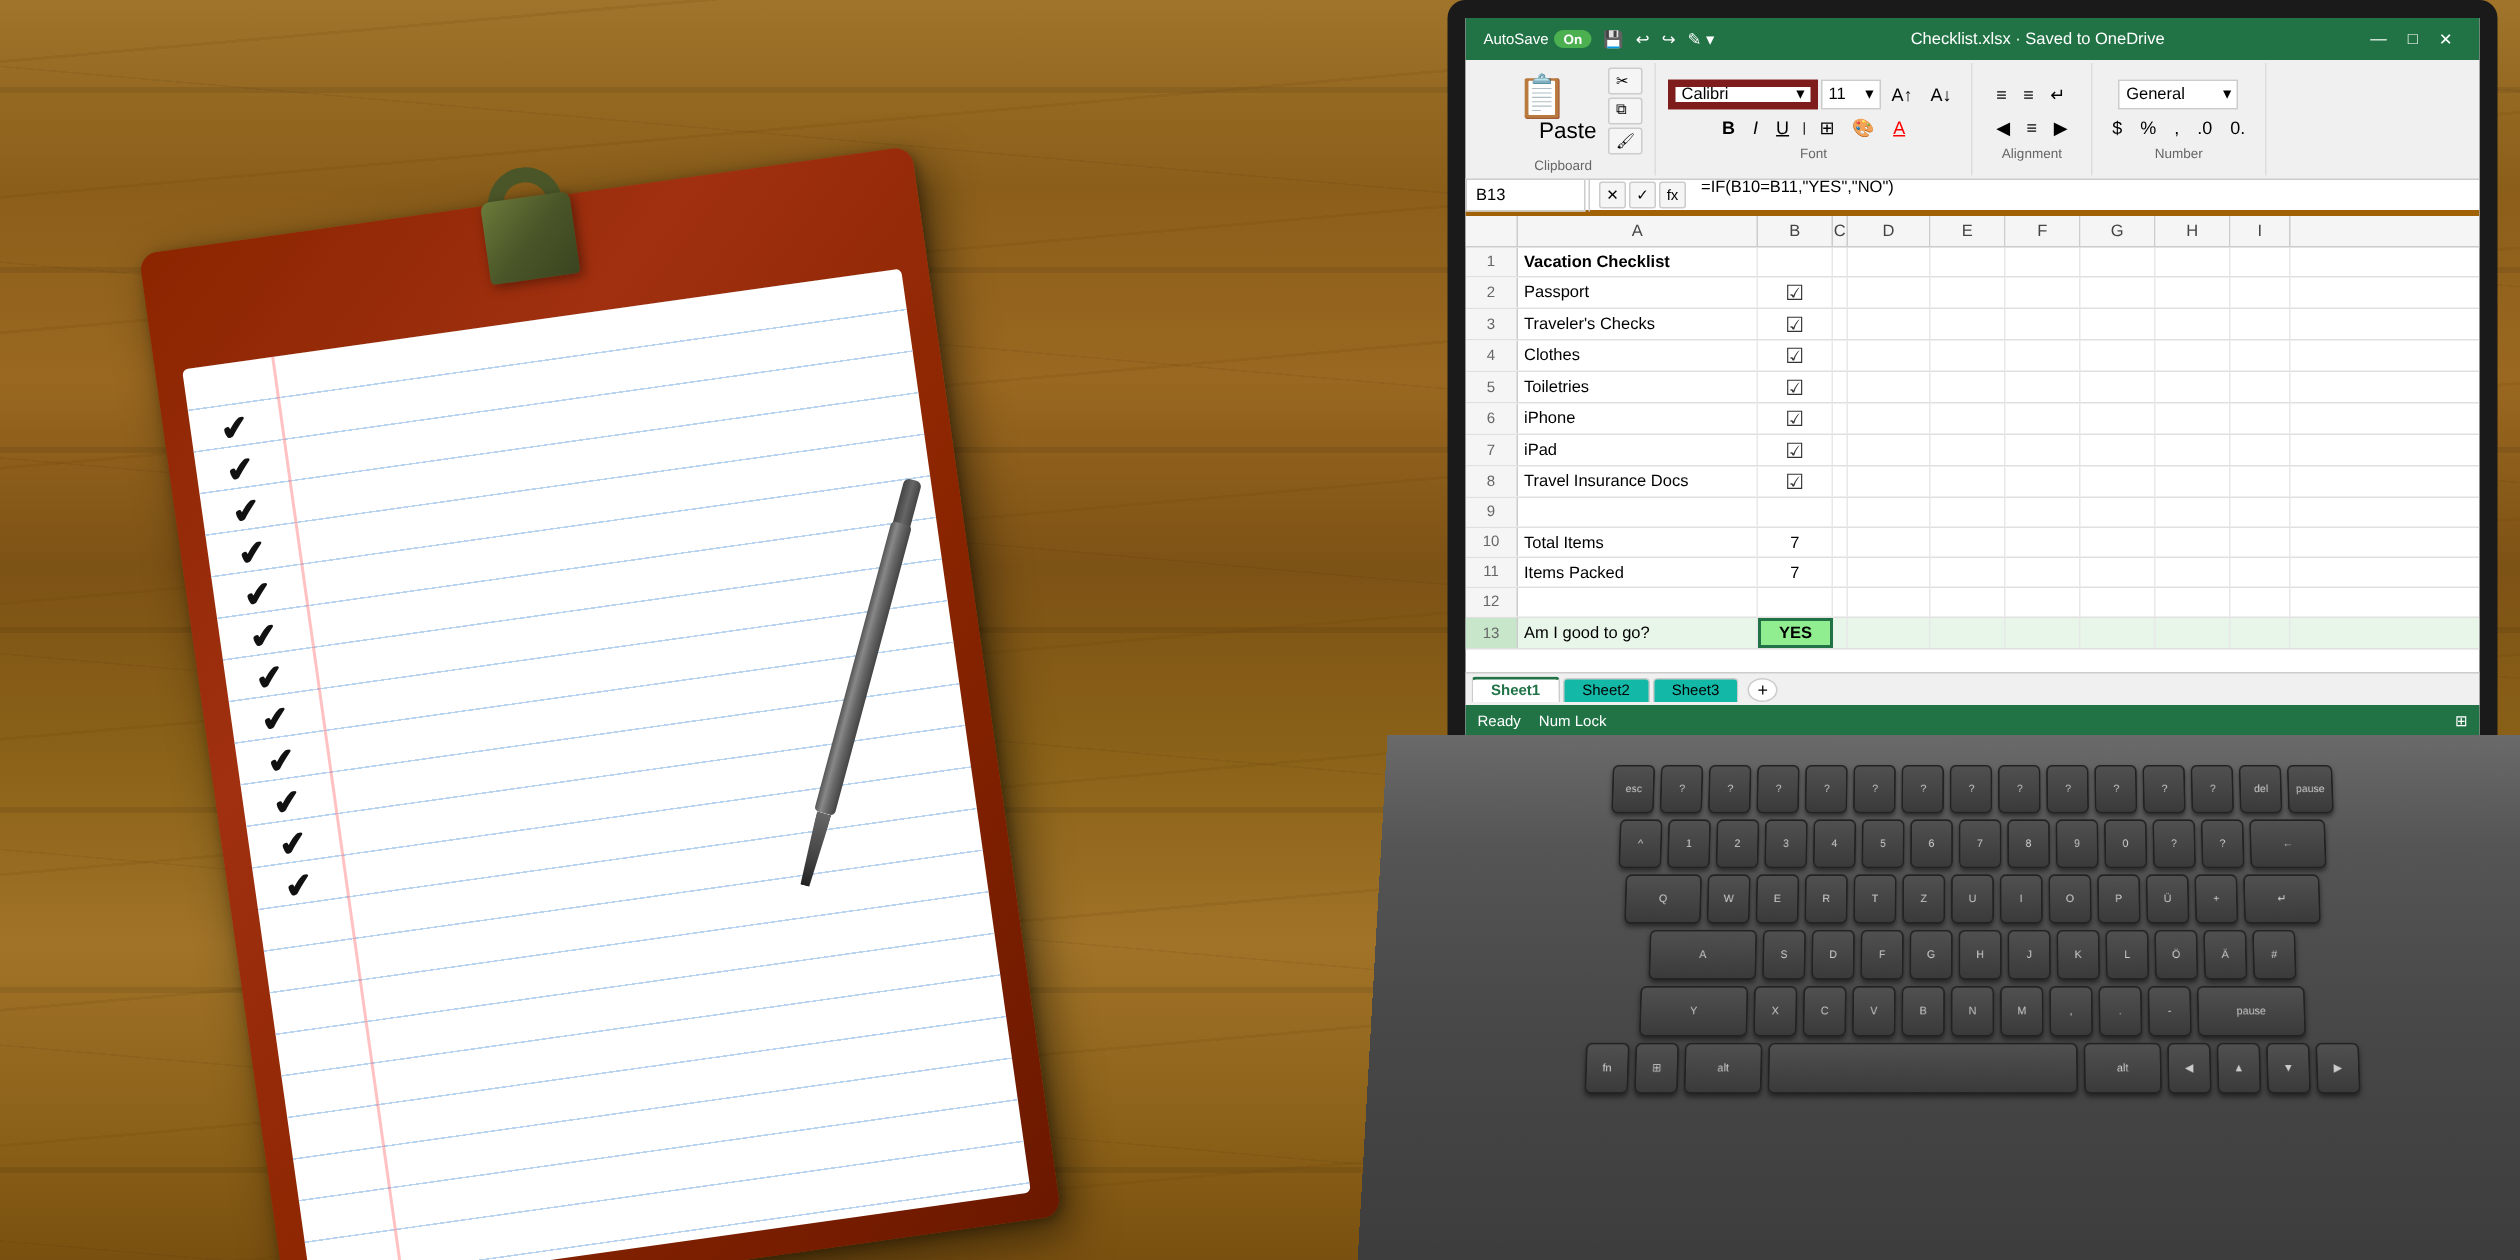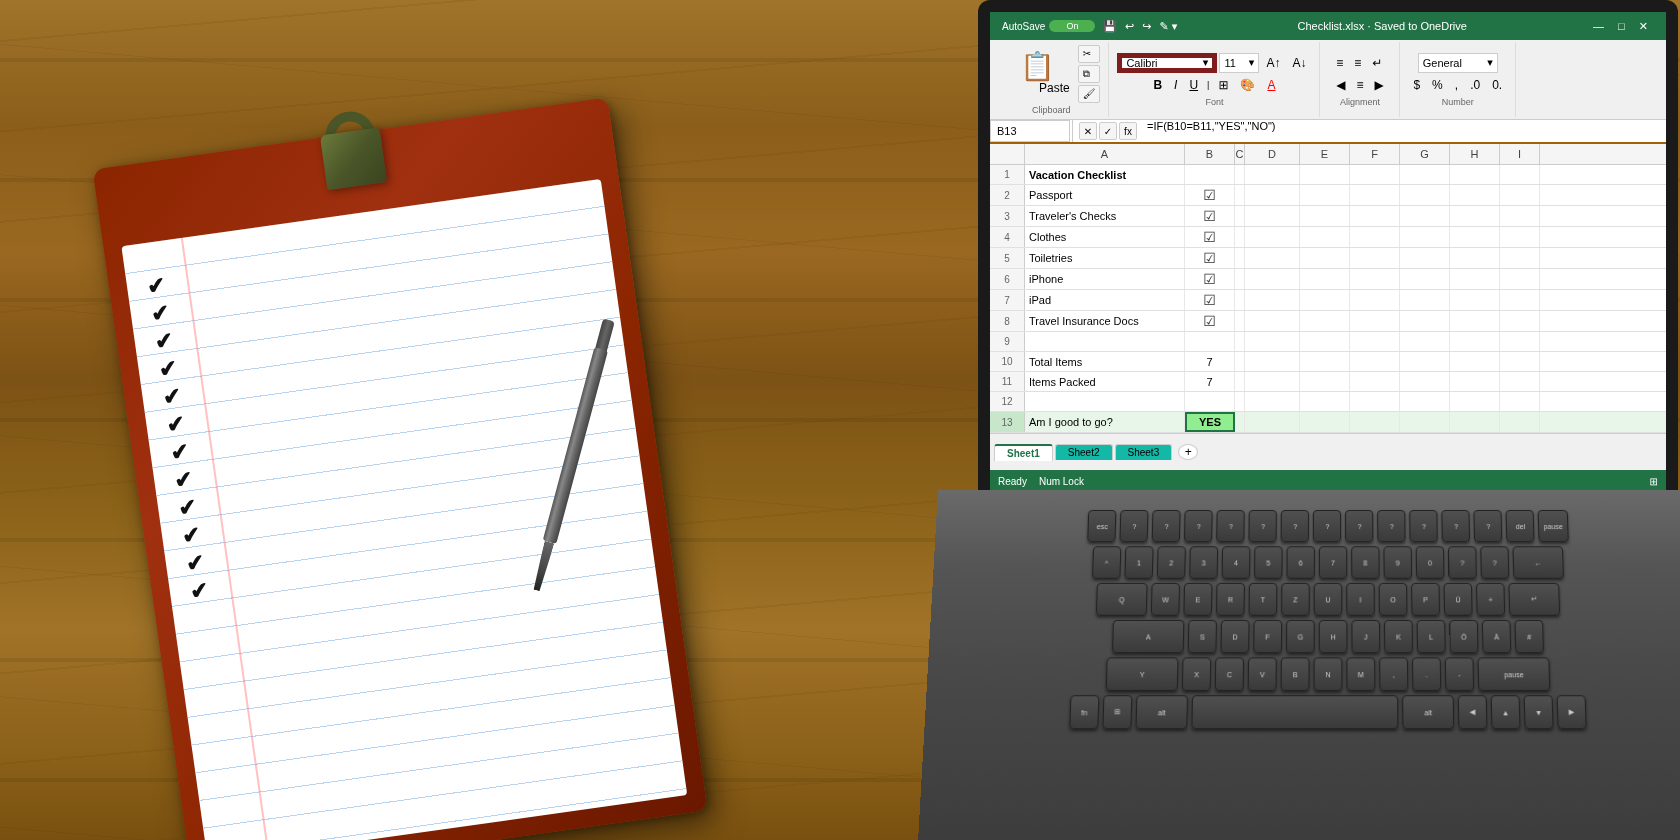--- a/index.html
+++ b/index.html
@@ -214,21 +214,21 @@
       left: 3px;
       width: 12px;
       height: 35px;
       background: linear-gradient(90deg, #444 0%, #666 50%, #444 100%);
       border-radius: 4px 4px 0 0;
     }
 
     
     .laptop {
       position: absolute;
-      right: 2px;
+      right: 15px;
       top: 0;
       width: 800px;
       height: 840px;
     }
 
     
     .laptop-screen-container {
       position: absolute;
       top: 0;
       right: 0;
@@ -328,23 +328,23 @@
     .autosave-area {
       display: flex;
       align-items: center;
       gap: 4px;
       font-size: 10px;
     }
 
     .autosave-toggle {
       background: #4caf50;
       border-radius: 8px;
-      padding: 1px 17px;
+      padding: 1px 6px;
       font-size: 9px;
-      font-weight: normal;
+      font-weight: bold;
     }
 
     .titlebar-center {
       font-size: 11px;
     }
 
     .window-controls {
       display: flex;
       gap: 2px;
     }
@@ -401,21 +401,21 @@
       font-size: 9px;
       color: #666;
       margin-top: 2px;
     }
 
     
     .excel-formula-bar {
       display: flex;
       align-items: center;
       height: 24px;
-      border-bottom: 2px solid #a16207;
+      border-bottom: 4px solid #a16207;
       background: white;
       flex-shrink: 0;
     }
 
     .cell-ref-box {
       width: 80px;
       height: 22px;
       border: 1px solid #ccc;
       display: flex;
       align-items: center;
@@ -565,21 +565,21 @@
       font-weight: bold;
       color: #000;
     }
 
     
     .excel-sheet-tabs {
       display: flex;
       align-items: center;
       background: #f0f0f0;
       border-top: 1px solid #ccc;
-      height: 37px;
+      height: 22px;
       padding: 0 4px;
       flex-shrink: 0;
     }
 
     .sheet-tab {
       padding: 2px 12px;
       font-size: 10px;
       border: 1px solid #ccc;
       background: #14b8a6;
       cursor: pointer;
@@ -806,21 +806,21 @@
           </div>
         </div>
 
 
         <div class="excel-ribbon">
 
           <div class="ribbon-group">
             <div style="display:flex;gap:4px;align-items:center;">
               <div class="paste-btn">
                 <span class="paste-icon">📋</span>
-                <span style="font-size:12px;padding-left:33px;">Paste</span>
+                <span style="font-size:15px;padding-left:33px;">Paste</span>
               </div>
               <div class="clipboard-small-btns">
                 <div class="small-btn">
                     <span>✂</span>
                   </div>
                 <div class="small-btn">
                     <span>⧉</span>
                   </div>
                 <div class="small-btn">
                     <span>🖌</span>

